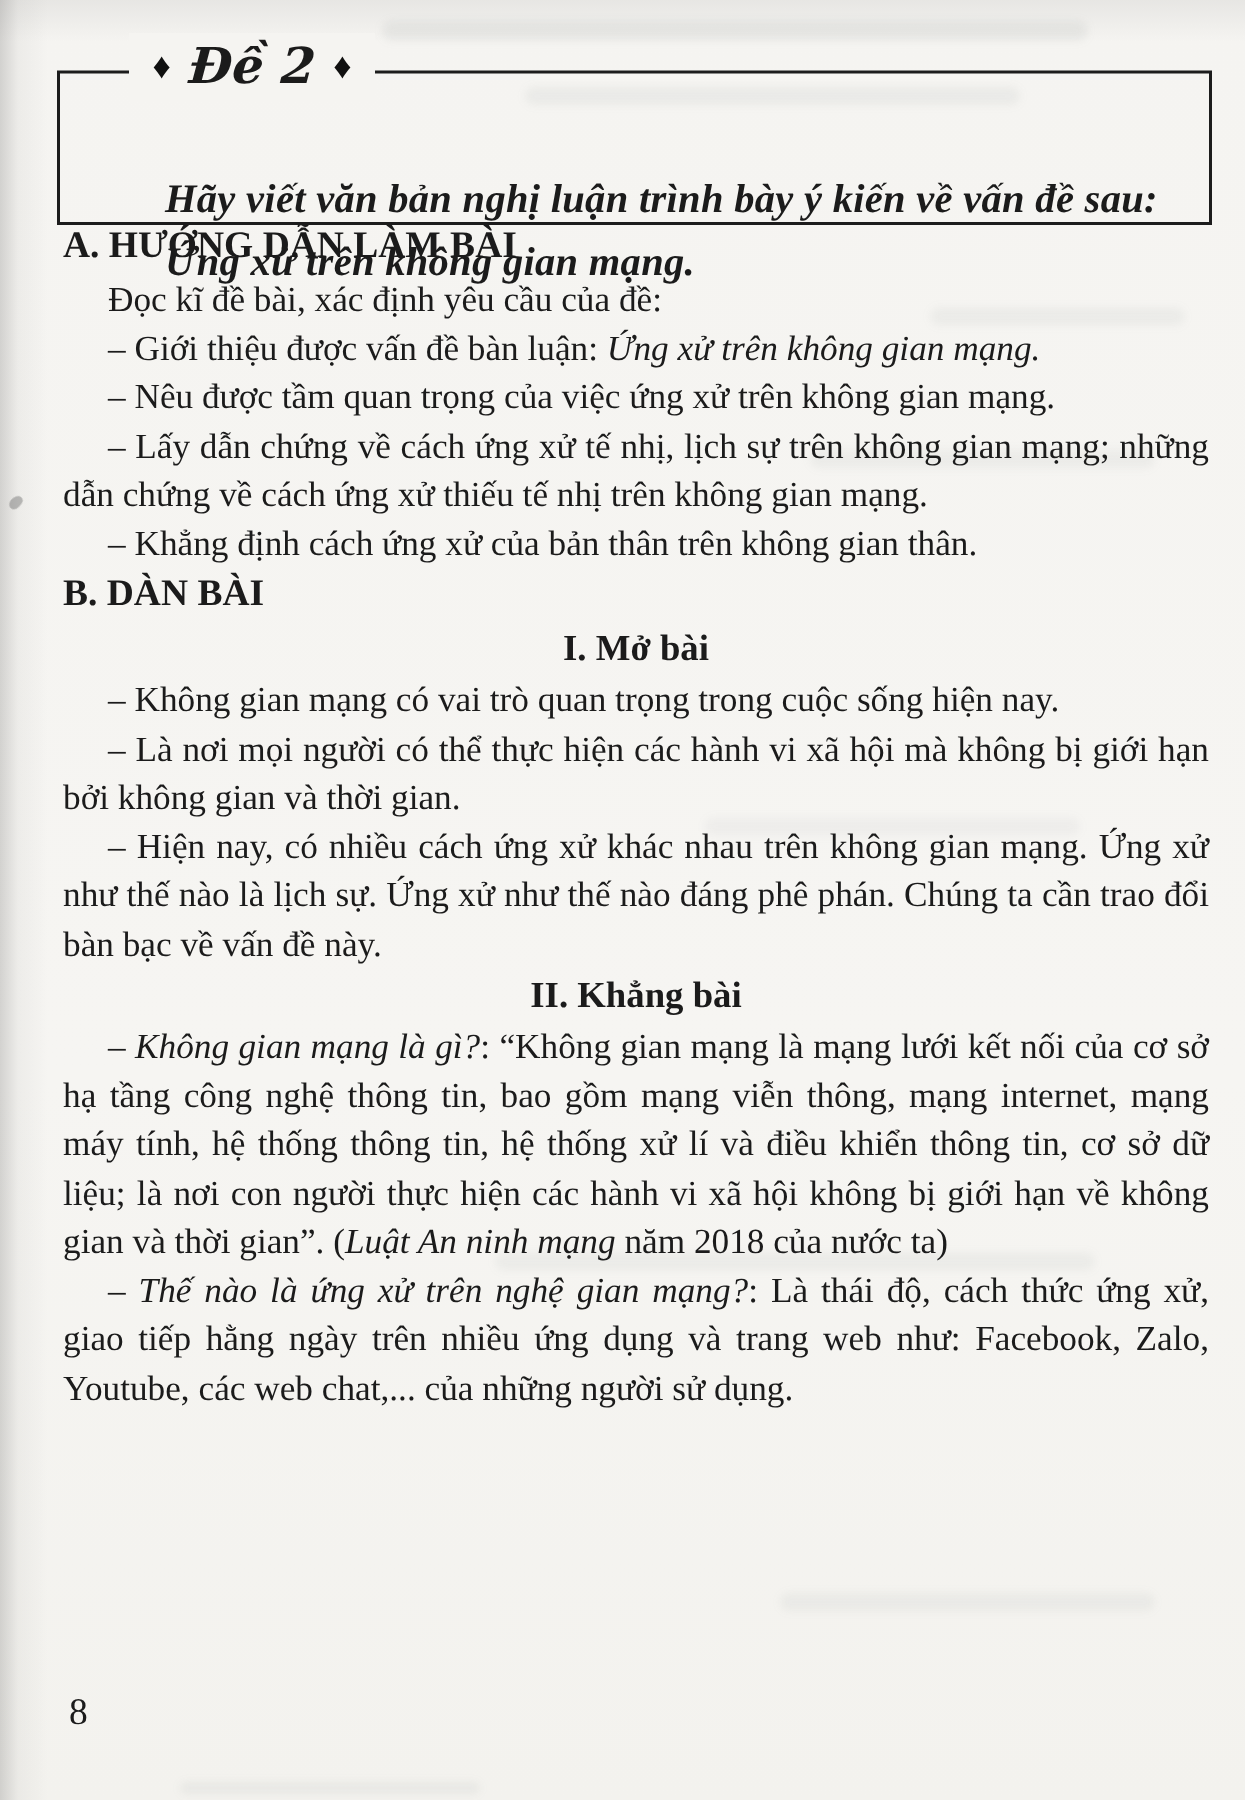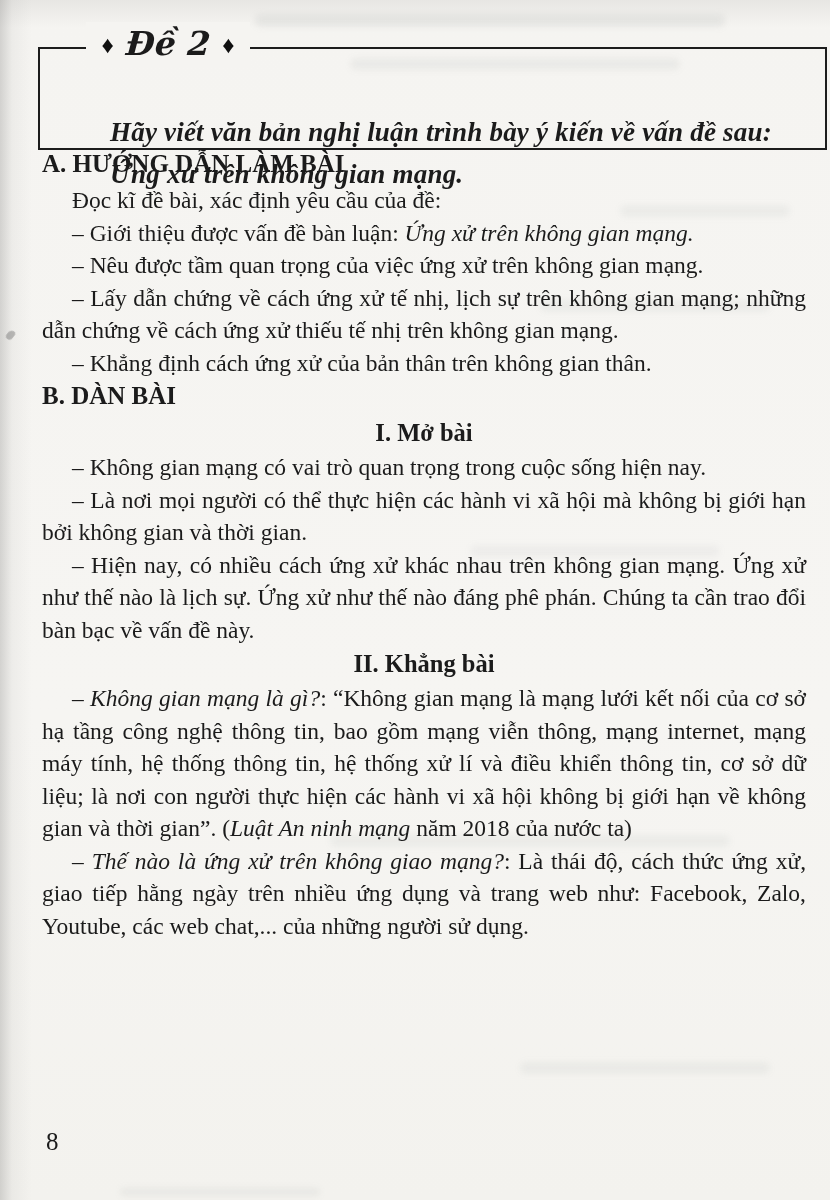--- a/index.html
+++ b/index.html
@@ -22,21 +22,21 @@
   .g4{left:540px;top:300px;width:230px;height:12px;background:rgba(120,125,130,0.07);}
   .g5{left:470px;top:545px;width:250px;height:12px;background:rgba(120,125,130,0.06);}
   .g6{left:330px;top:835px;width:400px;height:12px;background:rgba(120,125,130,0.07);}
   .g7{left:520px;top:1062px;width:250px;height:12px;background:rgba(120,125,130,0.07);}
   .g8{left:120px;top:1188px;width:200px;height:8px;background:rgba(120,125,130,0.08);}
   .speck{position:absolute;left:7px;top:330px;width:7px;height:10px;background:rgba(110,110,110,0.45);border-radius:60% 40% 50% 50%;transform:rotate(40deg);filter:blur(0.5px);}
 
   
   .topic-box{
     position:absolute;left:38px;top:47px;width:766px;height:99px;
-    border:2px solid #1c1c1c;background:transparent;padding-left:19px;
+    border:2px solid #1c1c1c;background:transparent;
   }
   .prompt-line{position:absolute;left:70px;width:732px;
     font-weight:bold;font-style:italic;font-size:27px;white-space:nowrap;letter-spacing:0.2px;}
   .prompt-line.l1{top:68px;}
   .prompt-line.l2{top:110px;}
 
   
   .topic-header{
     position:absolute;left:86px;top:22px;width:164px;height:46px;
     background:#f5f4f1;z-index:2;
@@ -104,19 +104,19 @@
     <div class="h-sub">I. Mở bài</div>
     <p>– Không gian mạng có vai trò quan trọng trong cuộc sống hiện nay.</p>
     <p>– Là nơi mọi người có thể thực hiện các hành vi xã hội mà không bị giới hạn bởi không gian và thời gian.</p>
     <p>– Hiện nay, có nhiều cách ứng xử khác nhau trên không gian mạng. Ứng xử như thế nào là lịch sự. Ứng xử như thế nào đáng phê phán. Chúng ta cần trao đổi bàn bạc về vấn đề này.</p>
 
     <div class="h-sub">II. Khẳng bài</div>
 
 
     <p><span>– </span><i>Không gian mạng là gì?</i><span>: “Không gian mạng là mạng lưới kết nối của cơ sở hạ tầng công nghệ thông tin, bao gồm mạng viễn thông, mạng internet, mạng máy tính, hệ thống thông tin, hệ thống xử lí và điều khiển thông tin, cơ sở dữ liệu; là nơi con người thực hiện các hành vi xã hội không bị giới hạn về không gian và thời gian”. (</span><i>Luật An ninh mạng</i><span> năm 2018 của nước ta)</span></p>
 
-    <p><span>– </span><i>Thế nào là ứng xử trên không giao mạng?</i><span>: Là thái độ, cách thức ứng xử, giao tiếp hằng ngày trên nhiều ứng dụng và trang web như: Facebook, Zalo, Youtube, các web chat,... của những người sử dụng.</span><i></i><span></span></p>
+    <p><span>– </span><i>Thế nào là ứng xử trên nghệ gian mạng?</i><span>: Là thái độ, cách thức ứng xử, giao tiếp hằng ngày trên nhiều ứng dụng và trang web như: Facebook, Zalo, Youtube, các web chat,... của những người sử dụng.</span><i></i><span></span></p>
 
   </div>
 
   <div class="pageno">8</div>
 
 </div>
 
 </body></html>

